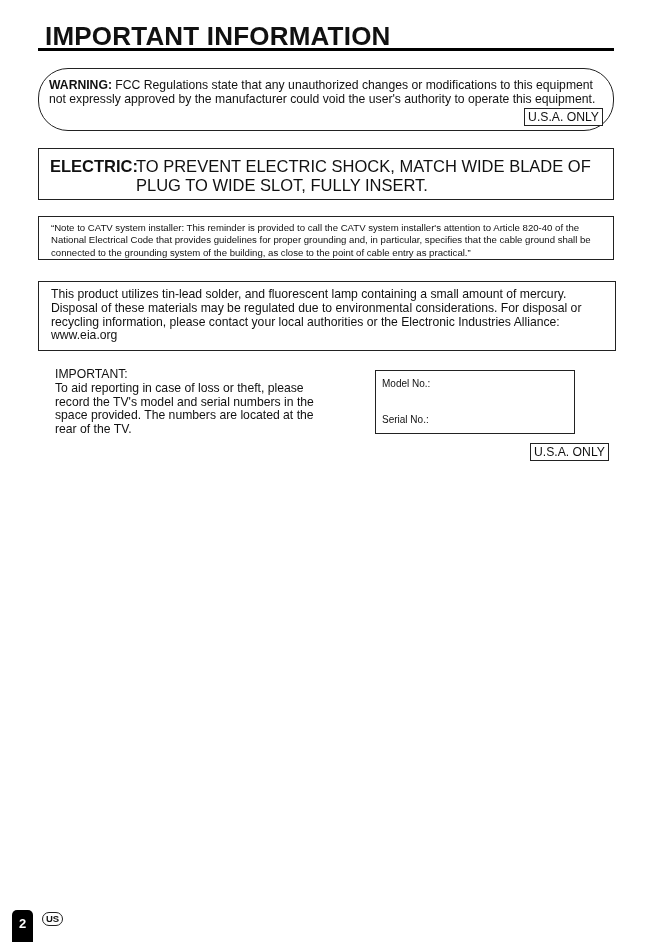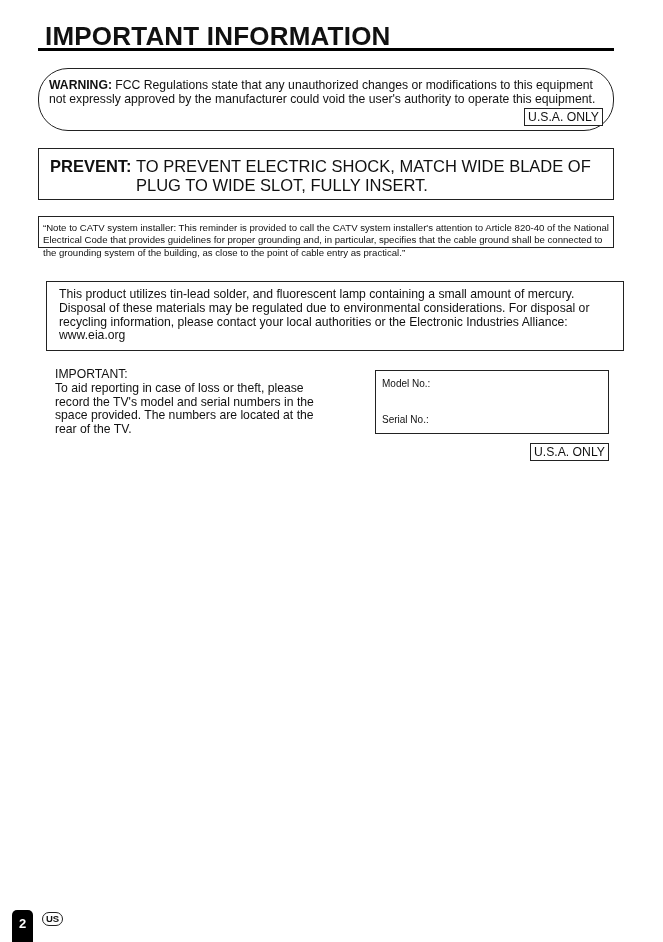--- a/index.html
+++ b/index.html
@@ -8,44 +8,44 @@
   .title { position:absolute; left:38px; top:14px; font-size:26px; font-weight:bold; letter-spacing:0.2px; margin:7px; }
   .rule { position:absolute; left:38px; top:48px; width:576px; height:3px; background:#000; }
   .box { position:absolute; border:1px solid #222; box-sizing:border-box; }
   .warn { left:38px; top:68px; width:576px; height:63px; padding:9px 10px 0 10px; font-size:12.2px; line-height:14px;border-radius:30px; }
   .warn b { font-weight:bold; }
   .usa { position:absolute; border:1px solid #222; font-size:12.2px; padding:1px 3px; line-height:14px; background:#fff; }
   .usa1 { right:10px; top:39px; }
   .caution { left:38px; top:148px; width:576px; height:52px; padding:7px 10px; font-size:16.5px; line-height:19px; }
   .caution .lbl { position:absolute; left:11px; top:8px; font-weight:bold; }
   .caution .txt { position:absolute; left:97px; top:8px; width:470px; }
-  .catv { left:38px; top:216px; width:576px; height:32px; padding:5px 4px; font-size:9.6px; line-height:12.3px; }
-  .mercury { left:38px; top:281px; width:578px; height:70px; padding:6px 12px; font-size:12.2px; line-height:13.8px;margin-left:8px; }
+  .catv { left:38px; top:216px; width:576px; height:44px; padding:5px 12px; font-size:9.6px; line-height:12.3px; }
+  .mercury { left:38px; top:281px; width:578px; height:70px; padding:6px 12px; font-size:12.2px; line-height:13.8px; }
   .important { position:absolute; left:55px; top:368px; width:280px; font-size:12.2px; line-height:13.8px; }
-  .record { left:375px; top:370px; width:234px; height:64px; }
+  .record { left:375px; top:370px; width:200px; height:64px; }
   .record .f { position:absolute; left:6px; font-size:10px; }
   .usa2 { position:absolute; left:530px; top:443px; border:1px solid #222; font-size:12.2px; padding:1px 3px; line-height:14px; }
   .pagenum { position:absolute; left:12px; top:910px; width:21px; height:32px; background:#000; color:#fff;
              border-radius:5px 5px 0 0; font-weight:bold; font-size:13px; text-align:center; line-height:28px; }
   .region { position:absolute; left:42px; top:912px; border:1.2px solid #222; border-radius:9px; font-size:9.5px;
             padding:0 3px; line-height:12px; font-weight:bold;text-align:center; }
 </style>
 </head>
 <body>
 
 <h1 class="title">IMPORTANT INFORMATION</h1>
 <div class="rule"></div>
 
 <div class="box warn">
   <b>WARNING:</b><span> FCC Regulations state that any unauthorized changes or modifications to this equipment not expressly approved by the manufacturer could void the user's authority to operate this equipment.</span>
   <span class="usa usa1">U.S.A. ONLY</span>
 </div>
 
 <div class="box caution">
-  <span class="lbl">PREVENT:</span>
+  <span class="lbl">ELECTRIC:</span>
   <span class="txt">TO PREVENT ELECTRIC SHOCK, MATCH WIDE BLADE OF PLUG TO WIDE SLOT, FULLY INSERT.</span>
 </div>
 
 <div class="box catv">
   <span>“Note to CATV system installer: This reminder is provided to call the CATV system installer's attention to Article 820-40 of the National Electrical Code that provides guidelines for proper grounding and, in particular, specifies that the cable ground shall be connected to the grounding system of the building, as close to the point of cable entry as practical.”</span>
 </div>
 
 <div class="box mercury">
   <span>This product utilizes tin-lead solder, and fluorescent lamp containing a small amount of mercury. Disposal of these materials may be regulated due to environmental considerations. For disposal or recycling information, please contact your local authorities or the Electronic Industries Alliance: www.eia.org</span>
 </div>

